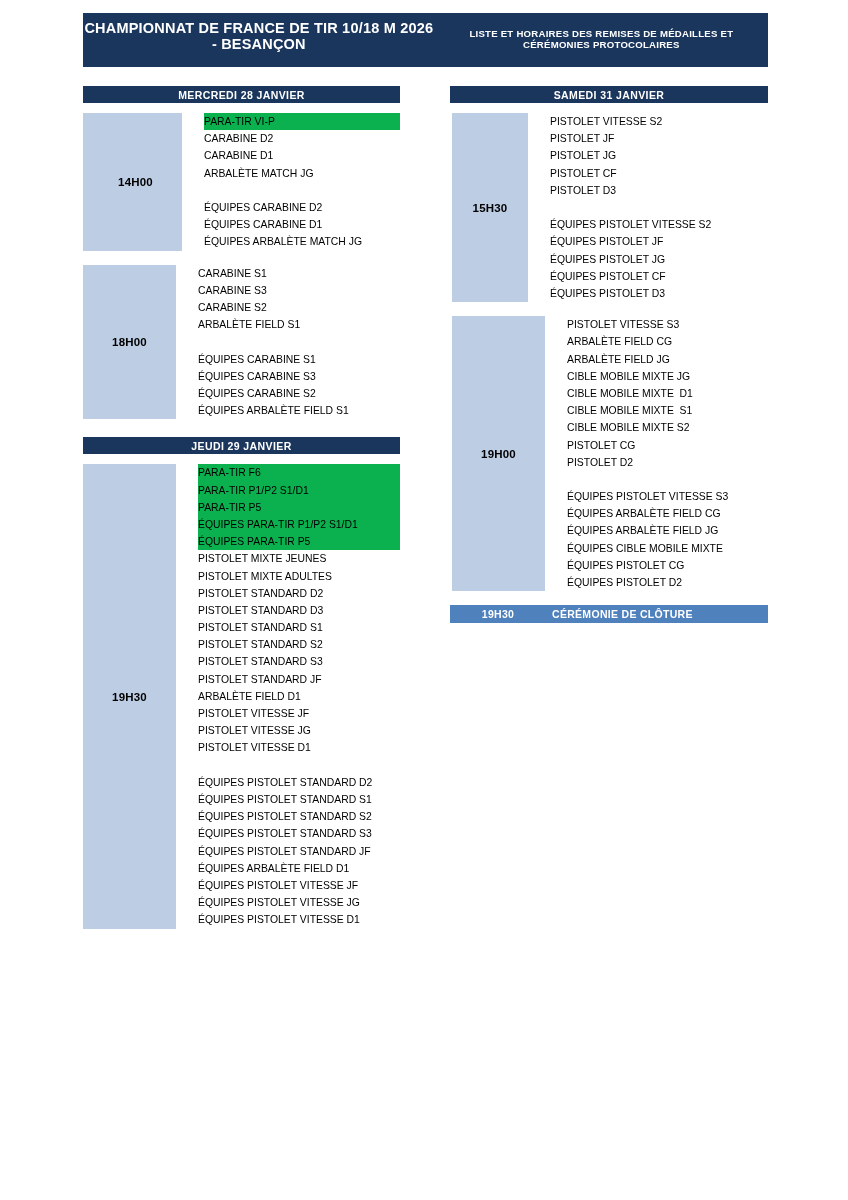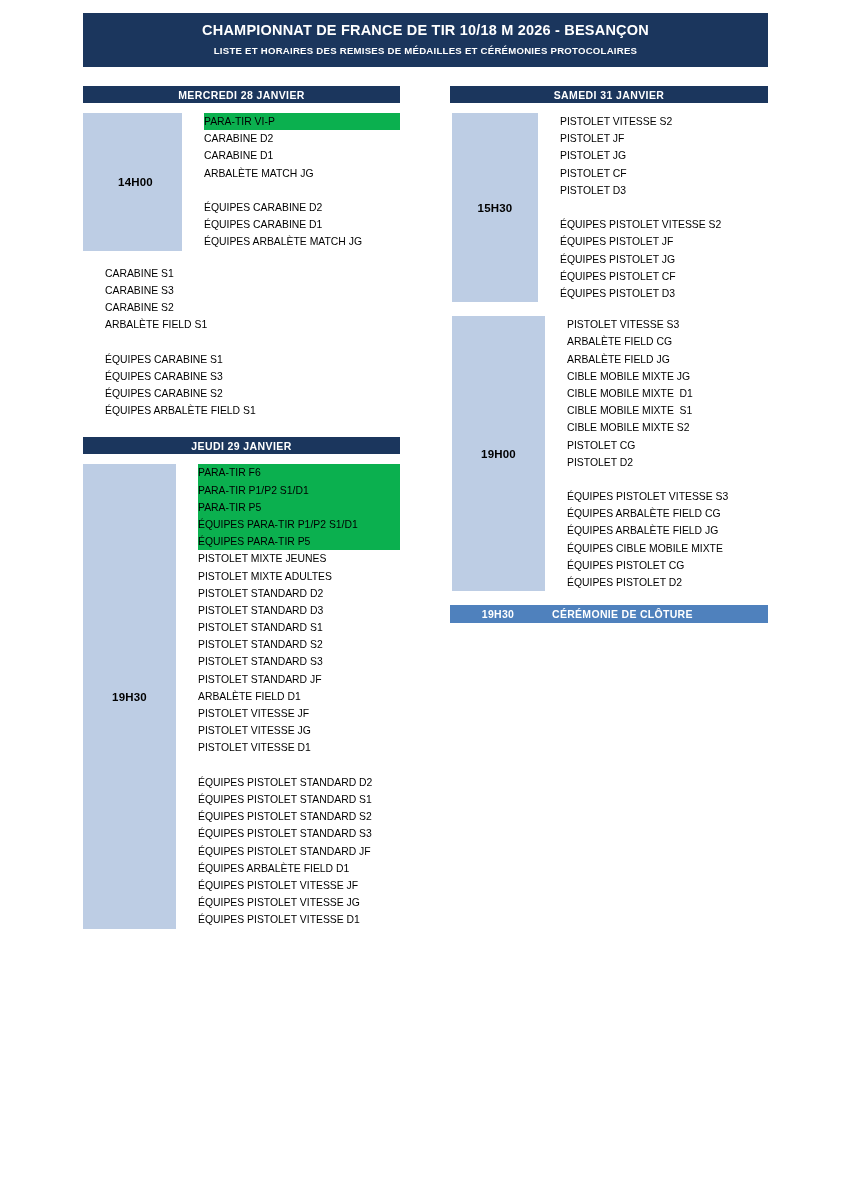--- a/index.html
+++ b/index.html
@@ -26,21 +26,20 @@
   
   .title-banner {
     position: absolute;
     left: 83px;
     top: 13px;
     width: 685px;
     height: 54px;
     background: #1b365d;
     box-sizing: border-box;
     display: flex;
-    flex-direction: column;
     align-items: center;
     justify-content: center;
   }
   .title-main {
     color: #ffffff;
     font-size: 14.5px;
     font-weight: bold;
     letter-spacing: 0.2px;
     text-align: center;
     line-height: 1.1;
@@ -149,20 +148,21 @@
           <div class="event-row">CARABINE D2</div>
           <div class="event-row">CARABINE D1</div>
           <div class="event-row">ARBALÈTE MATCH JG</div>
           <div class="event-row spacer">&nbsp;</div>
           <div class="event-row bold">ÉQUIPES CARABINE D2</div>
           <div class="event-row bold">ÉQUIPES CARABINE D1</div>
           <div class="event-row bold">ÉQUIPES ARBALÈTE MATCH JG</div>
         </div>
       </div>
       <div class="block" style="left: 83px; top: 264.6px; width: 317px; height: 154.8px;">
+        <div class="time-cell" style="width: 93px;">18H00</div>
         <div class="events">
           <div class="event-row">CARABINE S1</div>
           <div class="event-row">CARABINE S3</div>
           <div class="event-row">CARABINE S2</div>
           <div class="event-row">ARBALÈTE FIELD S1</div>
           <div class="event-row spacer">&nbsp;</div>
           <div class="event-row bold">ÉQUIPES CARABINE S1</div>
           <div class="event-row bold">ÉQUIPES CARABINE S3</div>
           <div class="event-row bold">ÉQUIPES CARABINE S2</div>
           <div class="event-row bold">ÉQUIPES ARBALÈTE FIELD S1</div>
@@ -201,21 +201,21 @@
           <div class="event-row bold">ÉQUIPES PISTOLET VITESSE JF</div>
           <div class="event-row bold">ÉQUIPES PISTOLET VITESSE JG</div>
           <div class="event-row bold">ÉQUIPES PISTOLET VITESSE D1</div>
         </div>
       </div>
     </div>
 
   <div id="right-col">
       <div class="day-header" style="left: 450px; top: 86px; width: 318px;">SAMEDI 31 JANVIER</div>
       <div class="block" style="left: 452px; top: 113px; width: 316px; height: 189.2px;">
-        <div class="time-cell" style="width: 86px;">15H30</div>
+        <div class="time-cell" style="width: 76px;">15H30</div>
         <div class="events">
           <div class="event-row">PISTOLET VITESSE S2</div>
           <div class="event-row">PISTOLET JF</div>
           <div class="event-row">PISTOLET JG</div>
           <div class="event-row">PISTOLET CF</div>
           <div class="event-row">PISTOLET D3</div>
           <div class="event-row spacer">&nbsp;</div>
           <div class="event-row bold">ÉQUIPES PISTOLET VITESSE S2</div>
           <div class="event-row bold">ÉQUIPES PISTOLET JF</div>
           <div class="event-row bold">ÉQUIPES PISTOLET JG</div>

